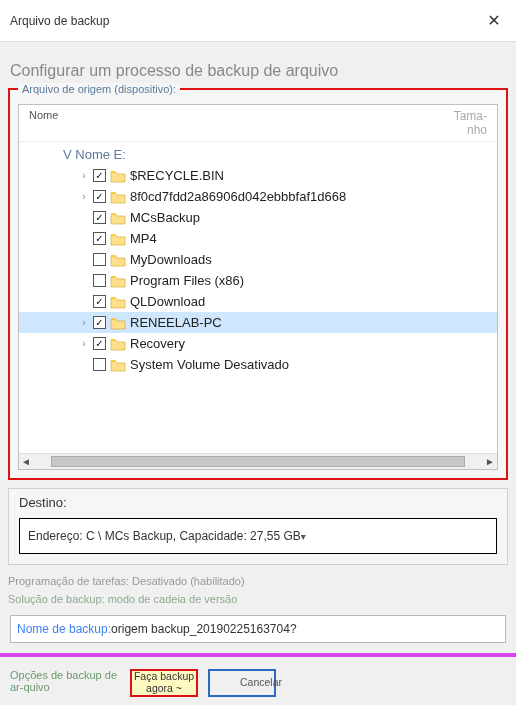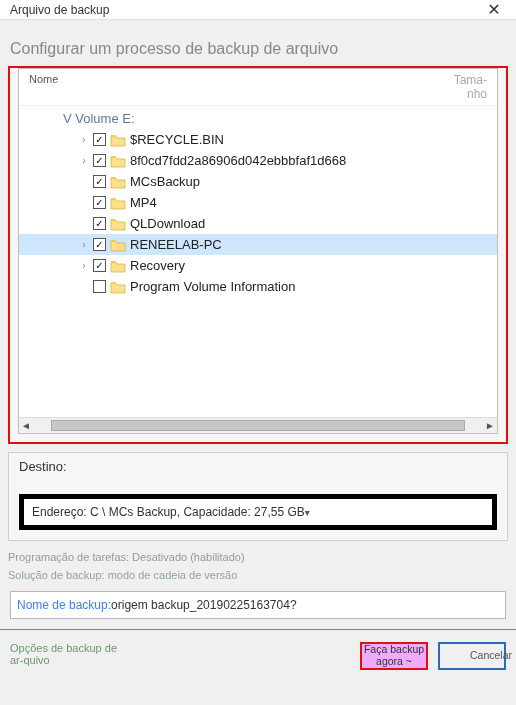--- a/index.html
+++ b/index.html
@@ -1,17 +1,17 @@
 <!DOCTYPE html>
 <html><head>
 <meta charset="utf-8">
 <style>
   * { box-sizing: border-box; margin: 0; padding: 0; font-family: "Segoe UI", Tahoma, sans-serif; }
   body { width: 516px; height: 705px; background: #f0f0f0; overflow: hidden; font-size: 12px; color: #333; }
-  .titlebar { height: 20px; display: flex; align-items: center; justify-content: space-between; padding: 0 8px 0 10px; background: #fff; border-bottom: 1px solid #e0e0e0; }
+  .titlebar { height: 42px; display: flex; align-items: center; justify-content: space-between; padding: 0 8px 0 10px; background: #fff; border-bottom: 1px solid #e0e0e0; }
   .titlebar span.title { font-size: 12px; color: #333; }
   .close { width: 28px; height: 28px; display: flex; align-items: center; justify-content: center; font-size: 16px; cursor: pointer; }
   .subtitle { padding: 20px 10px 2px; font-size: 16px; color: #888; }
   .group { margin: 6px 8px; border: 1px solid #d0d0d0; background: #f6f6f6; }
   .group.red { border: 2px solid #d11; padding-bottom: 6px; }
   .legend { position: relative; top: -8px; left: 8px; font-size: 11px; color: #5a7a9a; background: #f6f6f6; padding: 0 4px; display: inline-block; }
   .tree-wrap { margin: 0 8px 2px; background: #fff; border: 1px solid #c0c0c0; height: 366px; display: flex; flex-direction: column; }
   .tree-header { display: flex; justify-content: space-between; padding: 4px 10px; font-size: 11px; color: #555; border-bottom: 1px solid #eee; }
   .tree-header .sz { color: #aaa; font-size: 12px; text-align: right; }
   .tree-body { flex: 1; overflow-y: scroll; overflow-x: hidden; padding: 2px 0; }
@@ -22,54 +22,55 @@
   .row { height: 21px; display: flex; align-items: center; padding-left: 60px; gap: 4px; font-size: 13px; color: #222; }
   .row.highlight { background: #cfe6ff; }
   .chev { width: 10px; color: #888; font-size: 10px; display: inline-block; text-align: center; }
   .cb { width: 13px; height: 13px; border: 1px solid #555; display: inline-flex; align-items: center; justify-content: center; font-size: 10px; background: #fff; }
   .cb.chk::after { content: "✓"; color: #111; }
   .folder { width: 16px; height: 14px; display: inline-block; }
   .hsb { height: 16px; background: #f0f0f0; border-top: 1px solid #ddd; position: relative; display: flex; align-items: center; justify-content: space-between; padding: 0 2px; }
   .hsb .arrow { font-size: 10px; color: #555; }
   .hsb .thumb { position: absolute; left: 32px; right: 32px; top: 2px; bottom: 2px; background: #c8c8c8; border: 1px solid #aaa; }
   .dest-group { margin: 8px 8px 4px; border: 1px solid #d0d0d0; background: #f6f6f6; padding: 6px 10px 10px; }
-  .dest-label { font-size: 13px; color: #333; margin-bottom: 20px; }
-  .dest-field { height: 36px; background: #fff; border: 5px solid #000000; display: flex; align-items: center; padding: 0 8px; }
+  .dest-label { font-size: 13px; color: #333; margin-bottom: 8px; }
+  .dest-field { height: 36px; background: #fff; border: 1px solid #000000; display: flex; align-items: center; padding: 0 8px; }
   .dest-field .txt { font-size: 12px; color: #333; }
   .dest-field .dd { font-size: 10px; color: #555; }
   .midline { margin: 10px 8px 4px; font-size: 11px; color: #999; }
   .midline2 { margin: 6px 8px 10px; font-size: 11px; color: #8fa88f; }
   .name-field { margin: 0 10px 10px; height: 28px; border: 1px solid #b8b8b8; background: #fff; display: flex; align-items: center; padding: 0 6px; font-size: 12px; }
   .name-field .lbl { color: #3b82f6; }
-  .footer { border-top: 1px solid #d946ef; padding: 12px 10px 0; display: flex; align-items: flex-start; justify-content: space-between; }
+  .footer { border-top: 4px solid #d946ef; padding: 12px 10px 0; display: flex; align-items: flex-start; }
   .opt-link { font-size: 11px; color: #6a9a6a; max-width: 120px; }
   .btns { display: flex; gap: 10px; }
   .btn { width: 68px; height: 28px; font-size: 10.5px; display: flex; align-items: center; justify-content: center; text-align: center; line-height: 1.1; background: #f0f0f0; }
-  .btn.primary { border: 2px solid #d11; background: #f0abfc; color: #333; }
+  .btn.primary { border: 2px solid #d11; background: #fef9c3; color: #333; }
   .btn.cancel { border: 2px solid #2a6abf; color: #555; padding-left: 38px; }
 </style>
 </head>
 <body>
 
 <div class="titlebar">
   <span class="title">Arquivo de backup</span>
   <div class="close">✕</div>
 </div>
 
 <div class="subtitle">Configurar um processo de backup de arquivo</div>
 
 <div class="group red">
+  <span class="legend">Arquivo de origem (dispositivo):</span>
   <div class="tree-wrap">
     <div class="tree-header">
       <span>Nome</span>
       <span class="sz" style="white-space:pre-line;">Tama-
 nho</span>
     </div>
     <div class="tree-body">
-      <div class="root-label">V Volume E:</div>
+      <div class="root-label">V Nome E:</div>
       <div id="rows">
           <div class="row">
             <span class="chev">›</span>
             <span class="cb chk"></span>
             <span class="folder"><svg viewBox="0 0 16 14" width="16" height="14">
                 <path d="M1 3 L5 3 L7 5 L15 5 L15 13 L1 13 Z" fill="#ffe08a" stroke="#c9a227" stroke-width="0.6"></path>
                 <path d="M1 3 L1 2 L5 2 L7 4 L1 4 Z" fill="#f7c948"></path>
               </svg></span>
             <span>$RECYCLE.BIN</span>
           </div>
@@ -95,20 +96,38 @@
             <span class="chev"></span>
             <span class="cb chk"></span>
             <span class="folder"><svg viewBox="0 0 16 14" width="16" height="14">
                 <path d="M1 3 L5 3 L7 5 L15 5 L15 13 L1 13 Z" fill="#ffe08a" stroke="#c9a227" stroke-width="0.6"></path>
                 <path d="M1 3 L1 2 L5 2 L7 4 L1 4 Z" fill="#f7c948"></path>
               </svg></span>
             <span>MP4</span>
           </div>
           <div class="row">
             <span class="chev"></span>
+            <span class="cb"></span>
+            <span class="folder"><svg viewBox="0 0 16 14" width="16" height="14">
+                <path d="M1 3 L5 3 L7 5 L15 5 L15 13 L1 13 Z" fill="#ffe08a" stroke="#c9a227" stroke-width="0.6"></path>
+                <path d="M1 3 L1 2 L5 2 L7 4 L1 4 Z" fill="#f7c948"></path>
+              </svg></span>
+            <span>MyDownloads</span>
+          </div>
+          <div class="row">
+            <span class="chev"></span>
+            <span class="cb"></span>
+            <span class="folder"><svg viewBox="0 0 16 14" width="16" height="14">
+                <path d="M1 3 L5 3 L7 5 L15 5 L15 13 L1 13 Z" fill="#ffe08a" stroke="#c9a227" stroke-width="0.6"></path>
+                <path d="M1 3 L1 2 L5 2 L7 4 L1 4 Z" fill="#f7c948"></path>
+              </svg></span>
+            <span>Program Files (x86)</span>
+          </div>
+          <div class="row">
+            <span class="chev"></span>
             <span class="cb chk"></span>
             <span class="folder"><svg viewBox="0 0 16 14" width="16" height="14">
                 <path d="M1 3 L5 3 L7 5 L15 5 L15 13 L1 13 Z" fill="#ffe08a" stroke="#c9a227" stroke-width="0.6"></path>
                 <path d="M1 3 L1 2 L5 2 L7 4 L1 4 Z" fill="#f7c948"></path>
               </svg></span>
             <span>QLDownload</span>
           </div>
           <div class="row highlight">
             <span class="chev">›</span>
             <span class="cb chk"></span>
@@ -127,21 +146,21 @@
               </svg></span>
             <span>Recovery</span>
           </div>
           <div class="row">
             <span class="chev"></span>
             <span class="cb"></span>
             <span class="folder"><svg viewBox="0 0 16 14" width="16" height="14">
                 <path d="M1 3 L5 3 L7 5 L15 5 L15 13 L1 13 Z" fill="#ffe08a" stroke="#c9a227" stroke-width="0.6"></path>
                 <path d="M1 3 L1 2 L5 2 L7 4 L1 4 Z" fill="#f7c948"></path>
               </svg></span>
-            <span>Program Volume Information</span>
+            <span>System Volume Desativado</span>
           </div>
         </div>
     </div>
     <div class="hsb">
       <span class="arrow">◄</span>
       <span class="thumb"></span>
       <span class="arrow">►</span>
     </div>
   </div>
 </div>

